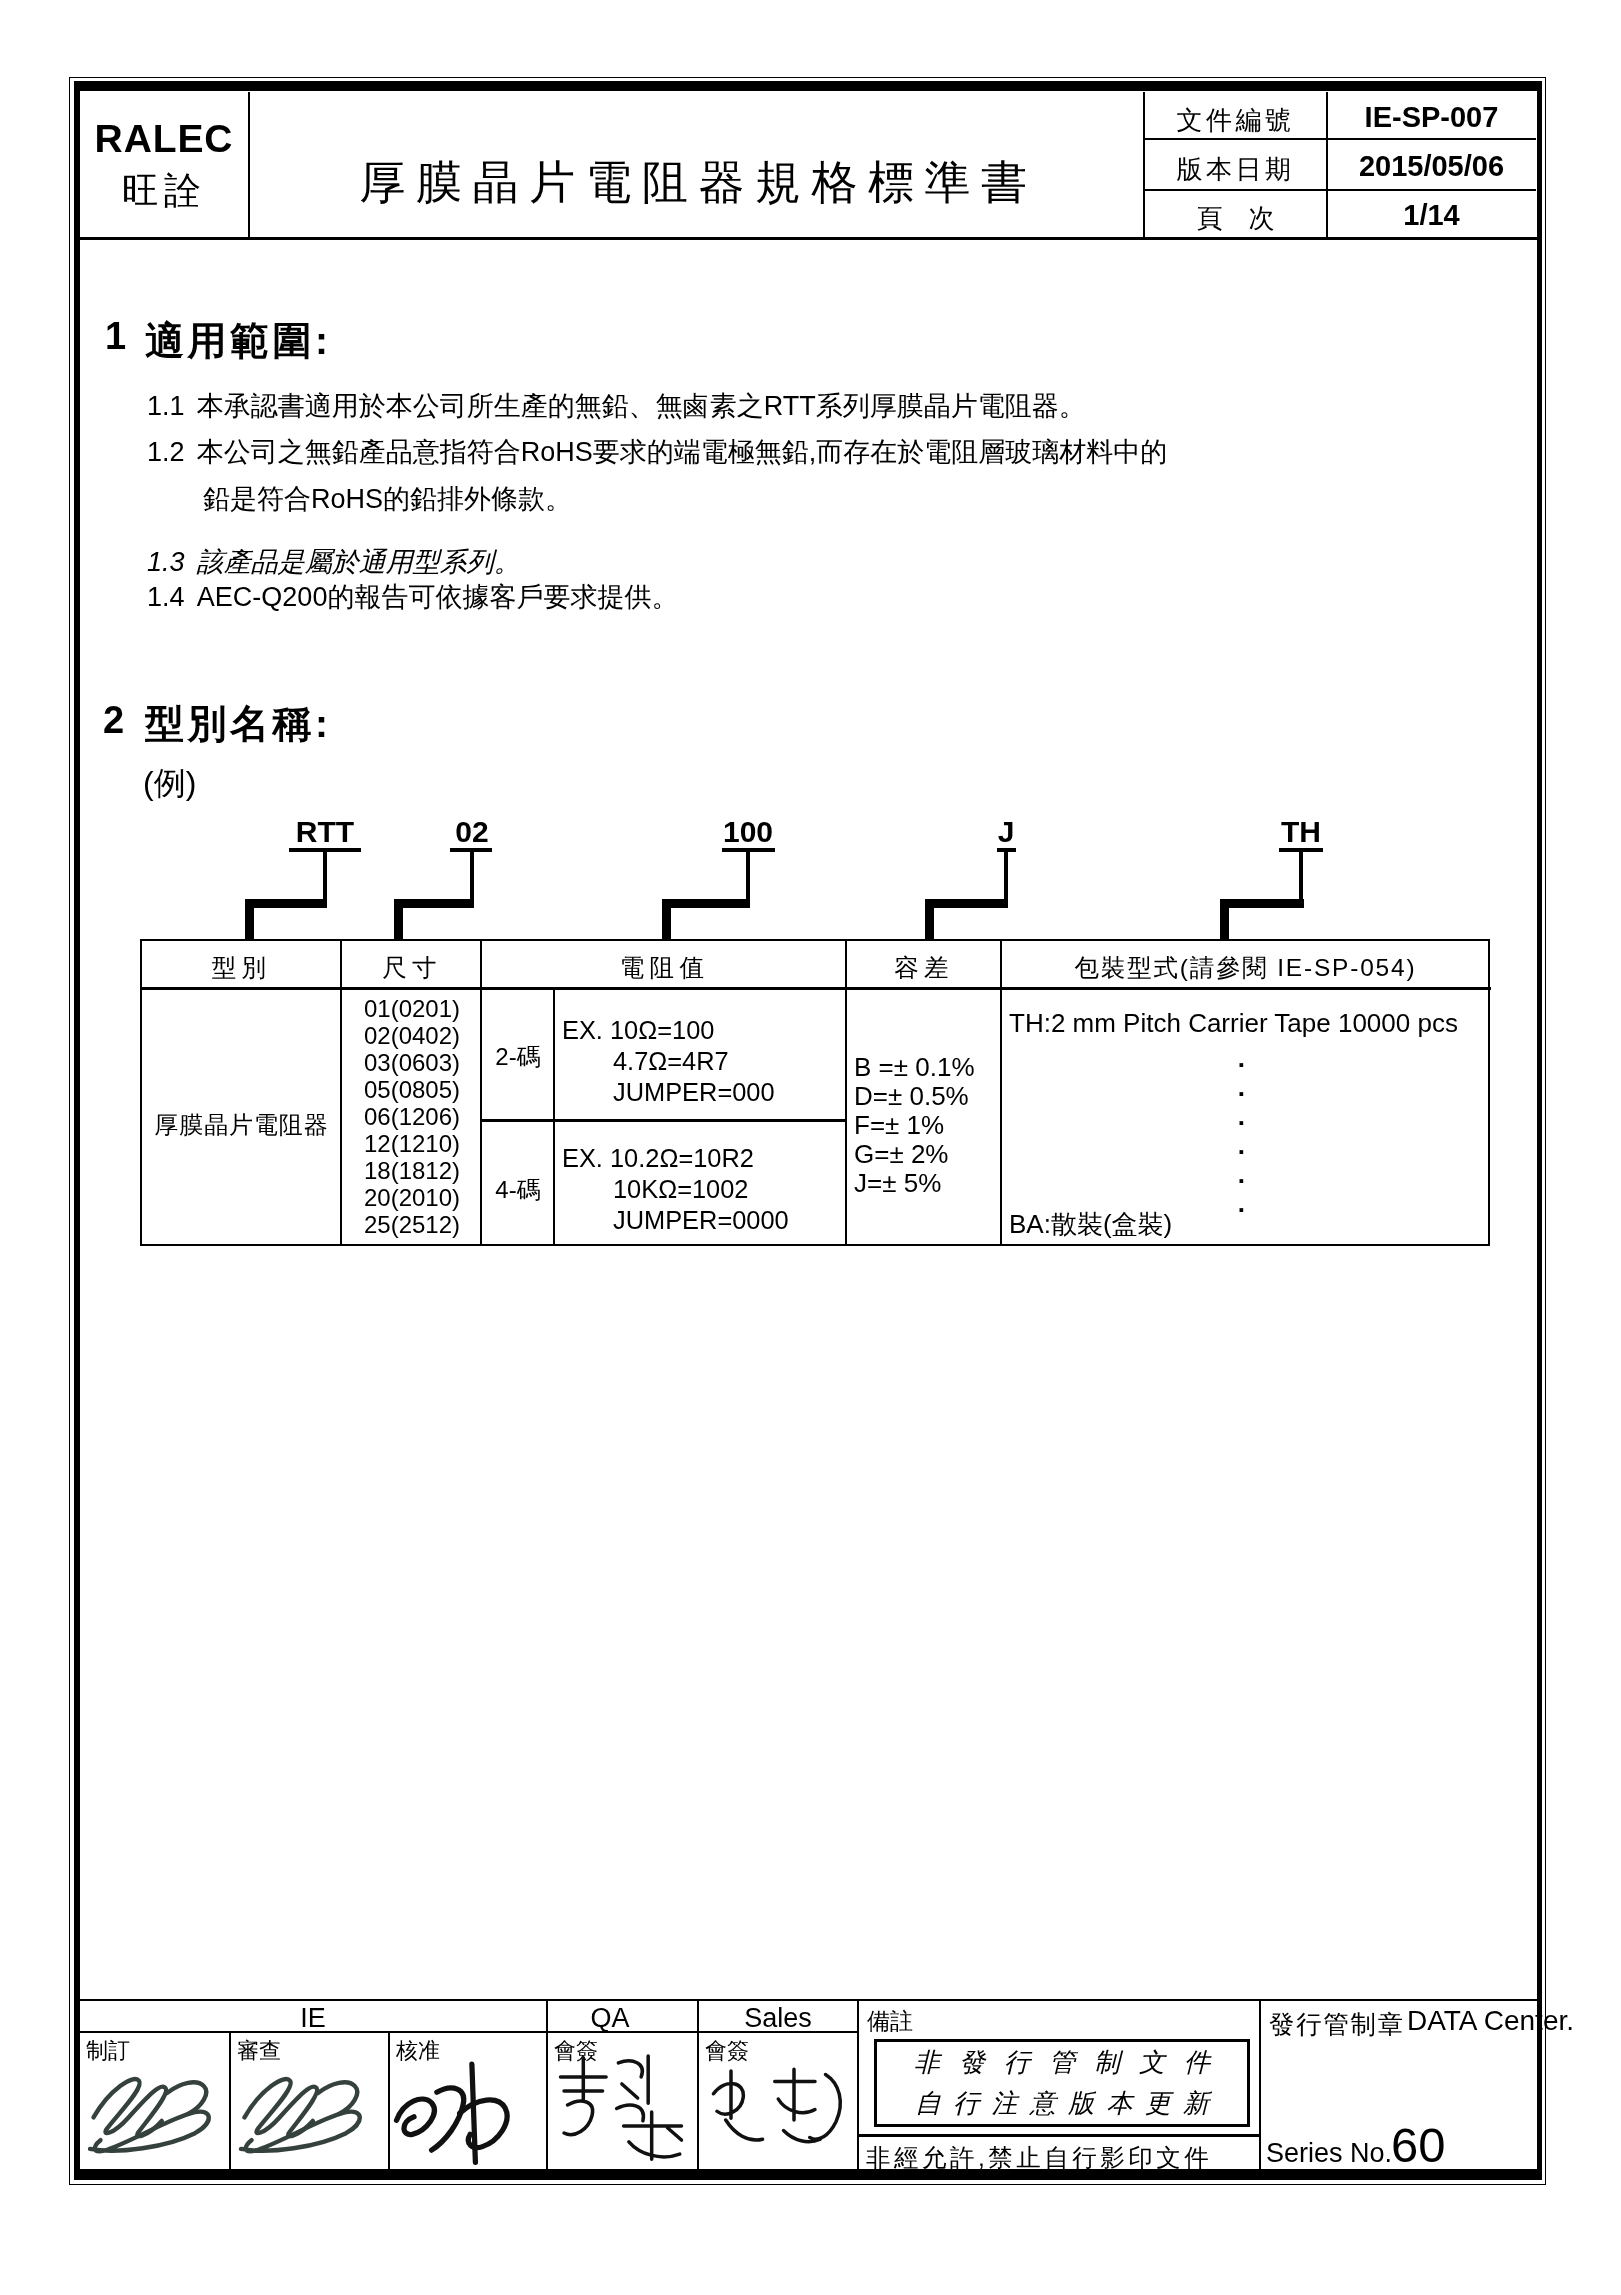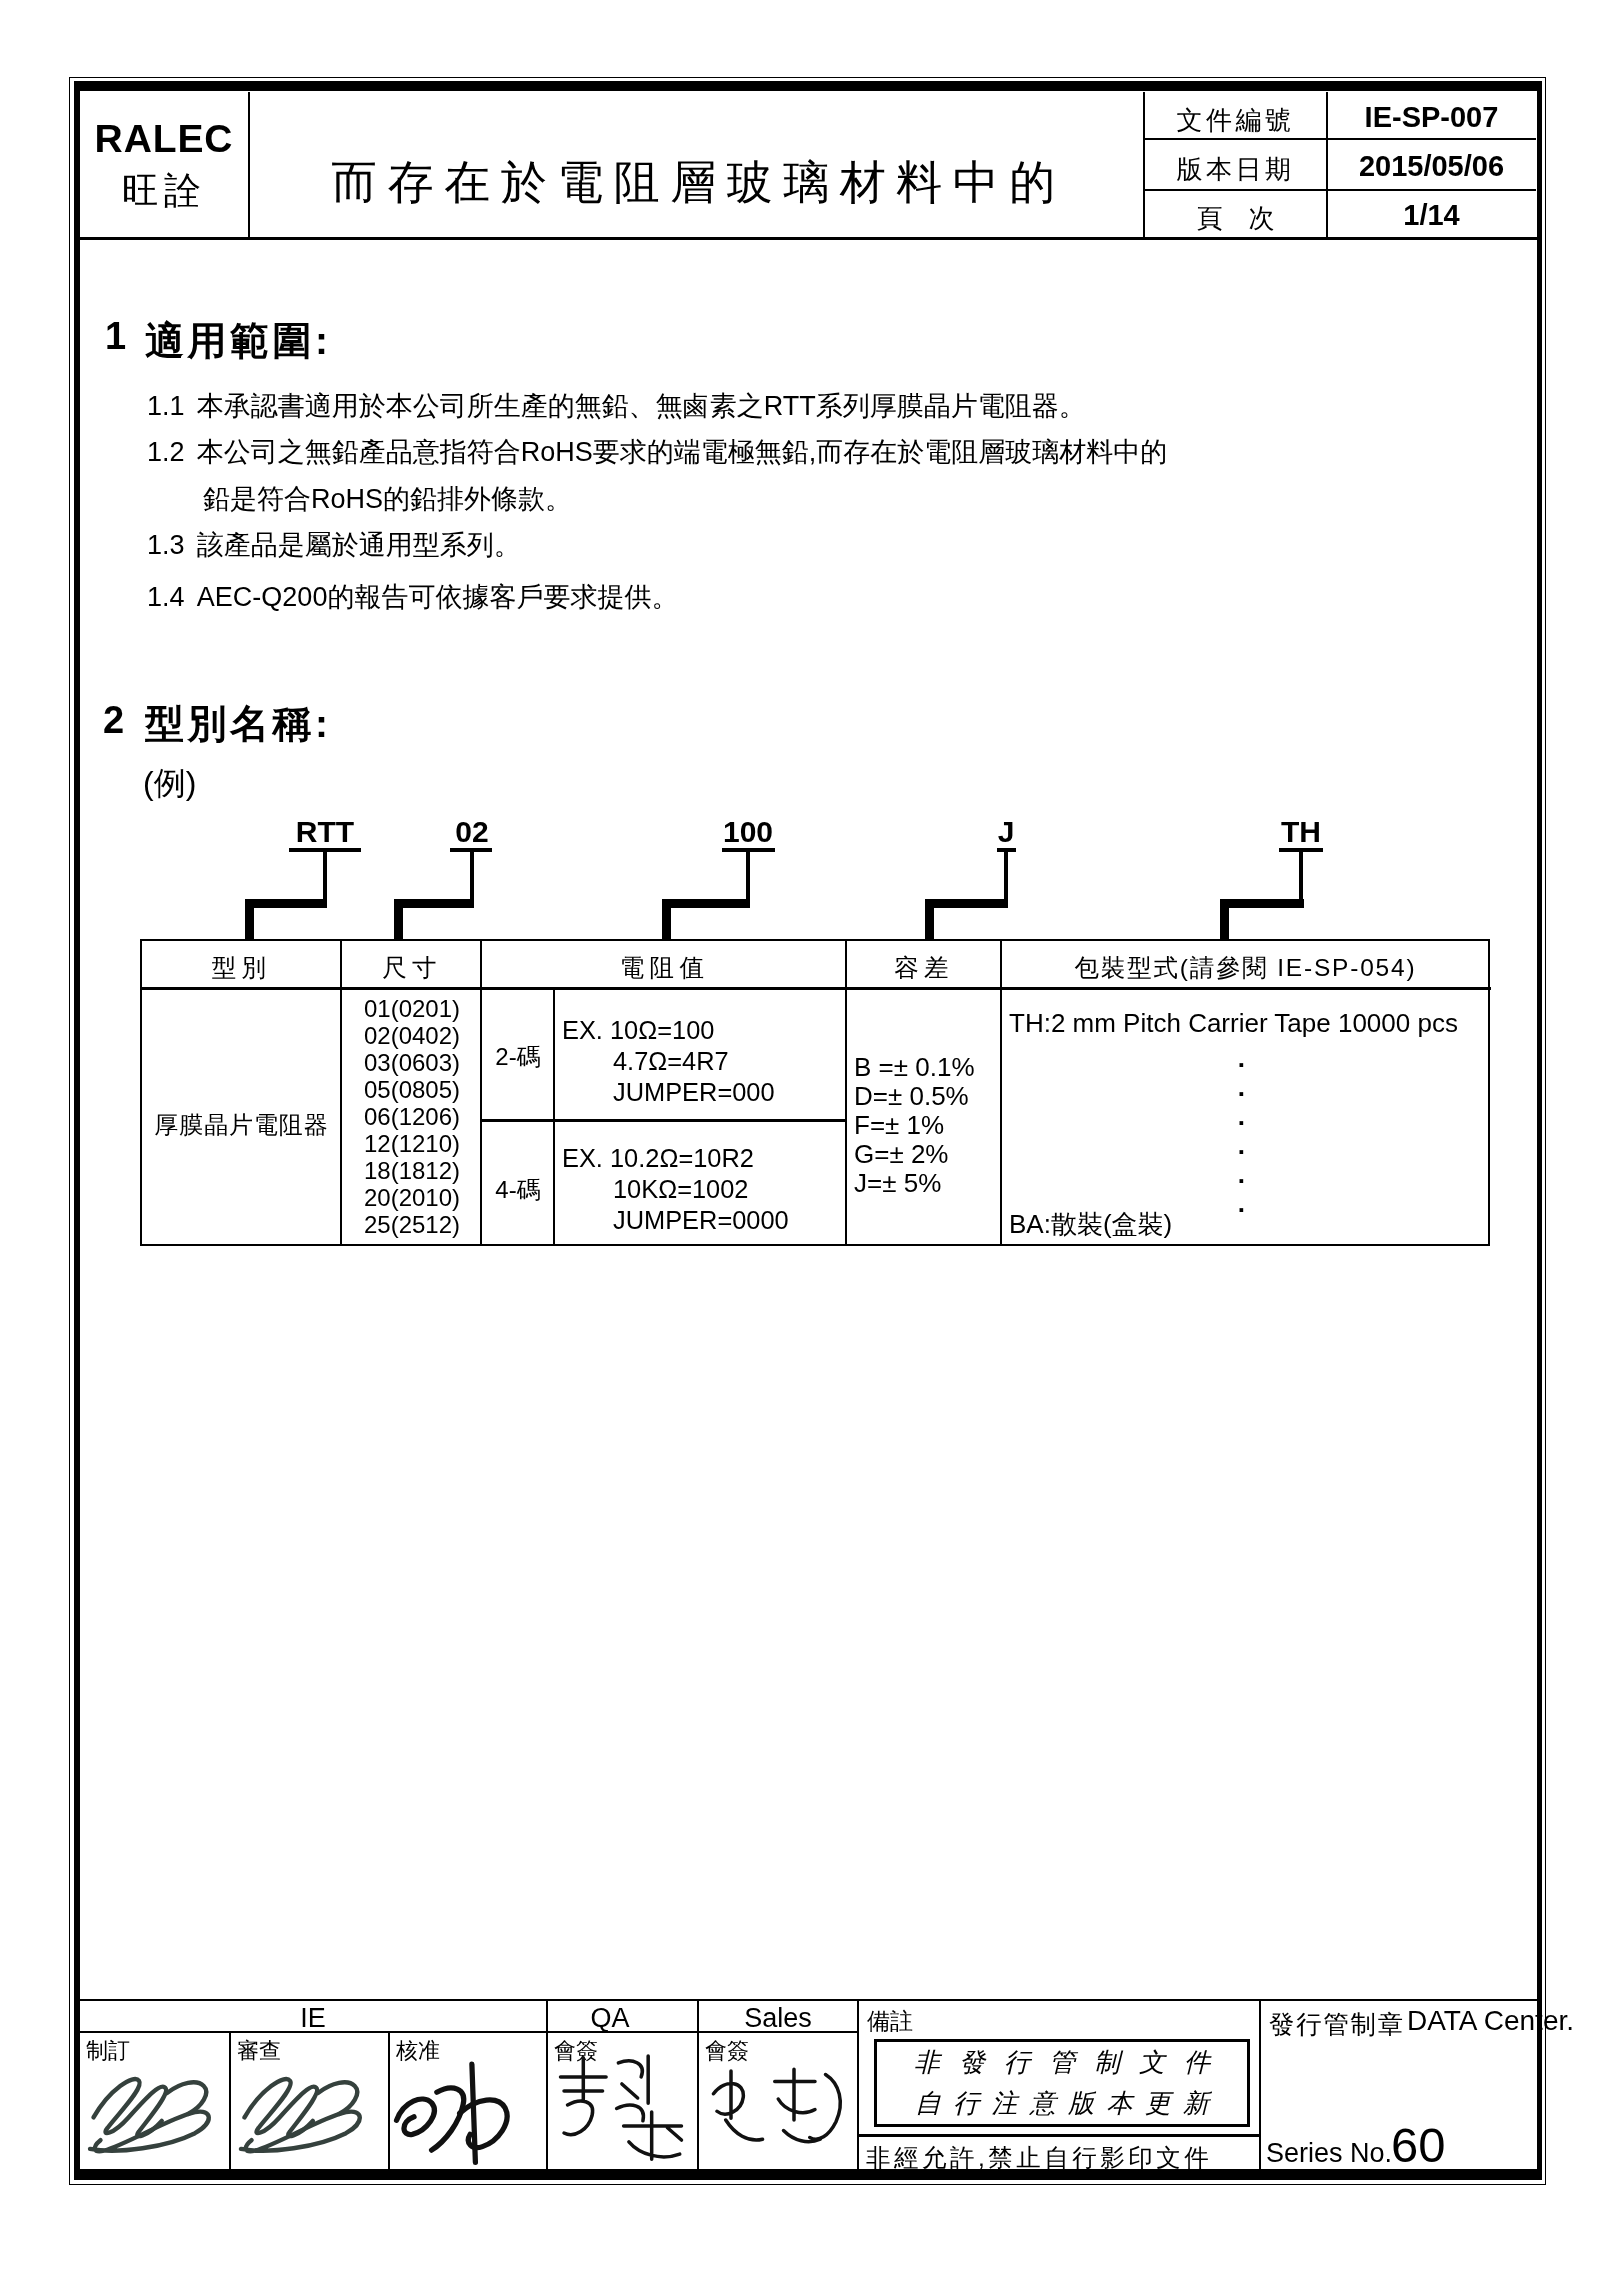--- a/index.html
+++ b/index.html
@@ -23,40 +23,40 @@
 
   <div class="bar" style="left:80px;top:237px;width:1457px;height:2.6px;"></div>
   <div class="bar" style="left:248px;top:92px;width:1.8px;height:145px;"></div>
   <div class="bar" style="left:1143px;top:92px;width:1.8px;height:145px;"></div>
   <div class="bar" style="left:1326px;top:92px;width:1.8px;height:145px;"></div>
   <div class="bar" style="left:1143px;top:138px;width:393px;height:1.8px;"></div>
   <div class="bar" style="left:1143px;top:189px;width:393px;height:1.8px;"></div>
 
   <div class="abs pr ctr bold" style="left:92px;top:117px;width:144px;font-size:39px;letter-spacing:0.9px;">RALEC</div>
   <div class="abs hw ctr" style="left:92px;top:166px;width:144px;font-size:37px;letter-spacing:5.3px;">旺詮</div>
-  <div class="abs hw ctr" style="left:256px;top:152px;width:885px;font-size:46px;letter-spacing:10.5px;">而存在於電阻層玻璃材料中的</div>
+  <div class="abs hw ctr" style="left:256px;top:152px;width:885px;font-size:46px;letter-spacing:10.5px;">厚膜晶片電阻器規格標準書</div>
 
   <div class="abs hw ctr" style="left:1148px;top:103px;width:175px;font-size:26px;letter-spacing:3.5px;">文件編號</div>
   <div class="abs pr ctr bold" style="left:1328px;top:101px;width:207px;font-size:29px;">IE-SP-007</div>
   <div class="abs hw ctr" style="left:1148px;top:152px;width:175px;font-size:26px;letter-spacing:3.5px;">版本日期</div>
   <div class="abs pr ctr bold" style="left:1328px;top:150px;width:207px;font-size:29px;">2015/05/06</div>
   <div class="abs hw ctr" style="left:1148px;top:201px;width:175px;font-size:26px;">頁　次</div>
   <div class="abs pr ctr bold" style="left:1328px;top:199px;width:207px;font-size:29px;">1/14</div>
 
   <div class="abs pr bold" style="left:105px;top:315px;font-size:38px;">1</div>
   <div class="abs hw bold" style="left:145px;top:314px;font-size:39px;letter-spacing:3.5px;">適用範圍:</div>
 
   <div class="abs" style="left:147px;top:388px;font-size:27px;">
     <span class="pr" style="margin-right:12.3px;">1.1</span><span class="hw">本承認書適用於本公司所生產的無鉛、無鹵素之RTT系列厚膜晶片電阻器。</span>
   </div>
   <div class="abs" style="left:147px;top:434px;font-size:27px;">
     <span class="pr" style="margin-right:12.3px;">1.2</span><span class="hw">本公司之無鉛產品意指符合RoHS要求的端電極無鉛,而存在於電阻層玻璃材料中的</span>
   </div>
   <div class="abs hw" style="left:203px;top:481px;font-size:27px;">鉛是符合RoHS的鉛排外條款。</div>
-  <div class="abs" style="left:147px;top:527px;font-size:27px;">
+  <div class="abs" style="left:147px;top:544px;font-size:27px;font-style:italic;">
     <span class="pr" style="margin-right:12.3px;">1.3</span><span class="hw">該產品是屬於通用型系列。</span>
   </div>
   <div class="abs" style="left:147px;top:579px;font-size:27px;">
     <span class="pr" style="margin-right:12.3px;">1.4</span><span class="hw">AEC-Q200的報告可依據客戶要求提供。</span>
   </div>
 
   <div class="abs pr bold" style="left:103px;top:699px;font-size:38px;">2</div>
   <div class="abs hw bold" style="left:145px;top:697px;font-size:39px;letter-spacing:3.5px;">型別名稱:</div>
   <div class="abs hw" style="left:143px;top:762px;font-size:32px;">(例)</div>
 

